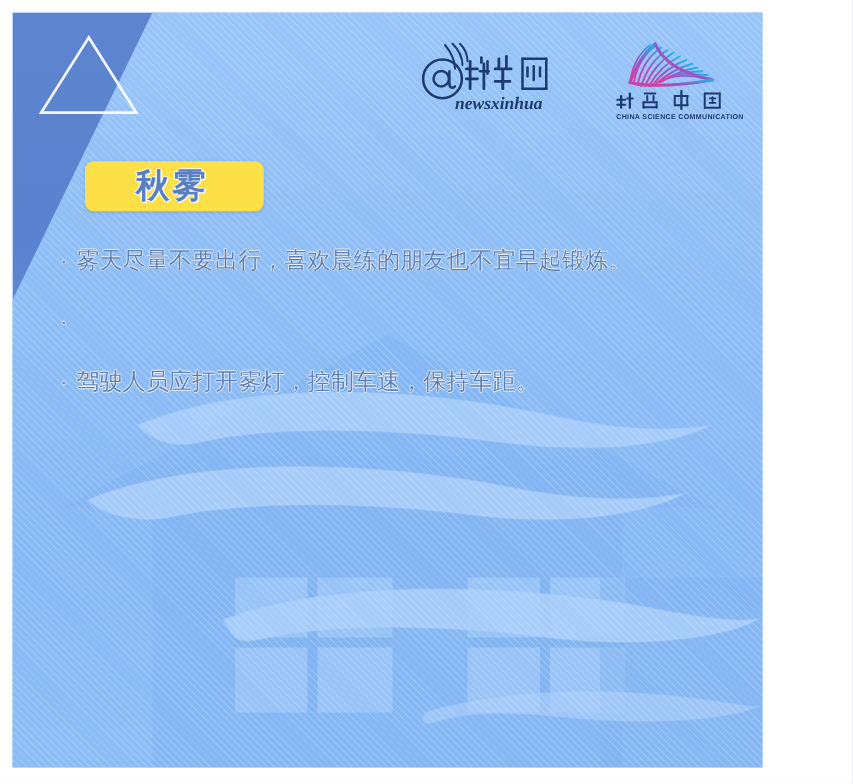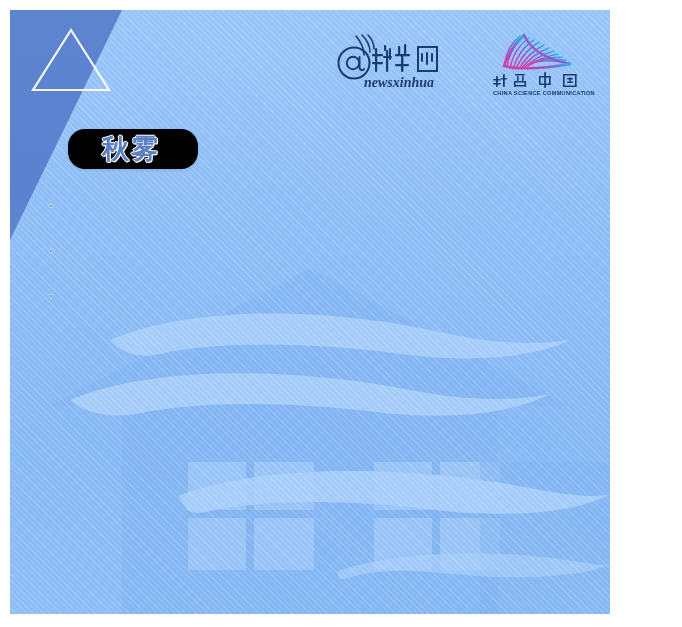--- a/index.html
+++ b/index.html
@@ -95,24 +95,24 @@
   .logo-xinhua svg { display:block; width:122px; height:62px; }
 
   .logo-kpzg { position: relative; width: 108px; height: 72px; }
   .logo-kpzg svg { display:block; width:108px; height:72px; }
 
   
   .title-badge {
     position: absolute;
     left: 58px;
     top: 119px;
-    width: 130px;
+    width: 143px;
     height: 40px;
-    background: #000000;
-    border-radius: 17px;
+    background: #fde047;
+    border-radius: 7px;
     box-shadow: 0 1px 3px rgba(40,70,120,0.18);
   }
   .title-badge .title-text {
     position: absolute;
     left: 0;
     right: 4px;
     top: 50%;
     transform: translateY(-50%);
     text-align: center;
     font-size: 27px;
@@ -322,25 +322,27 @@
   </div>
 
   <div class="title-badge">
     <div class="title-text">秋雾</div>
   </div>
 
   <div class="body-lines">
 
     <div class="bullet-line">
       <span class="bullet-dot">·</span>
+      <span>雾天尽量不要出行，喜欢晨练的朋友也不宜早起锻炼。</span>
     </div>
 
     <div class="bullet-line">
       <span class="bullet-dot">·</span>
     </div>
 
     <div class="bullet-line">
       <span class="bullet-dot">·</span>
+      <span>驾驶人员应打开雾灯，控制车速，保持车距。</span>
     </div>
 
   </div>
 
 </div>
 
 </body></html>

